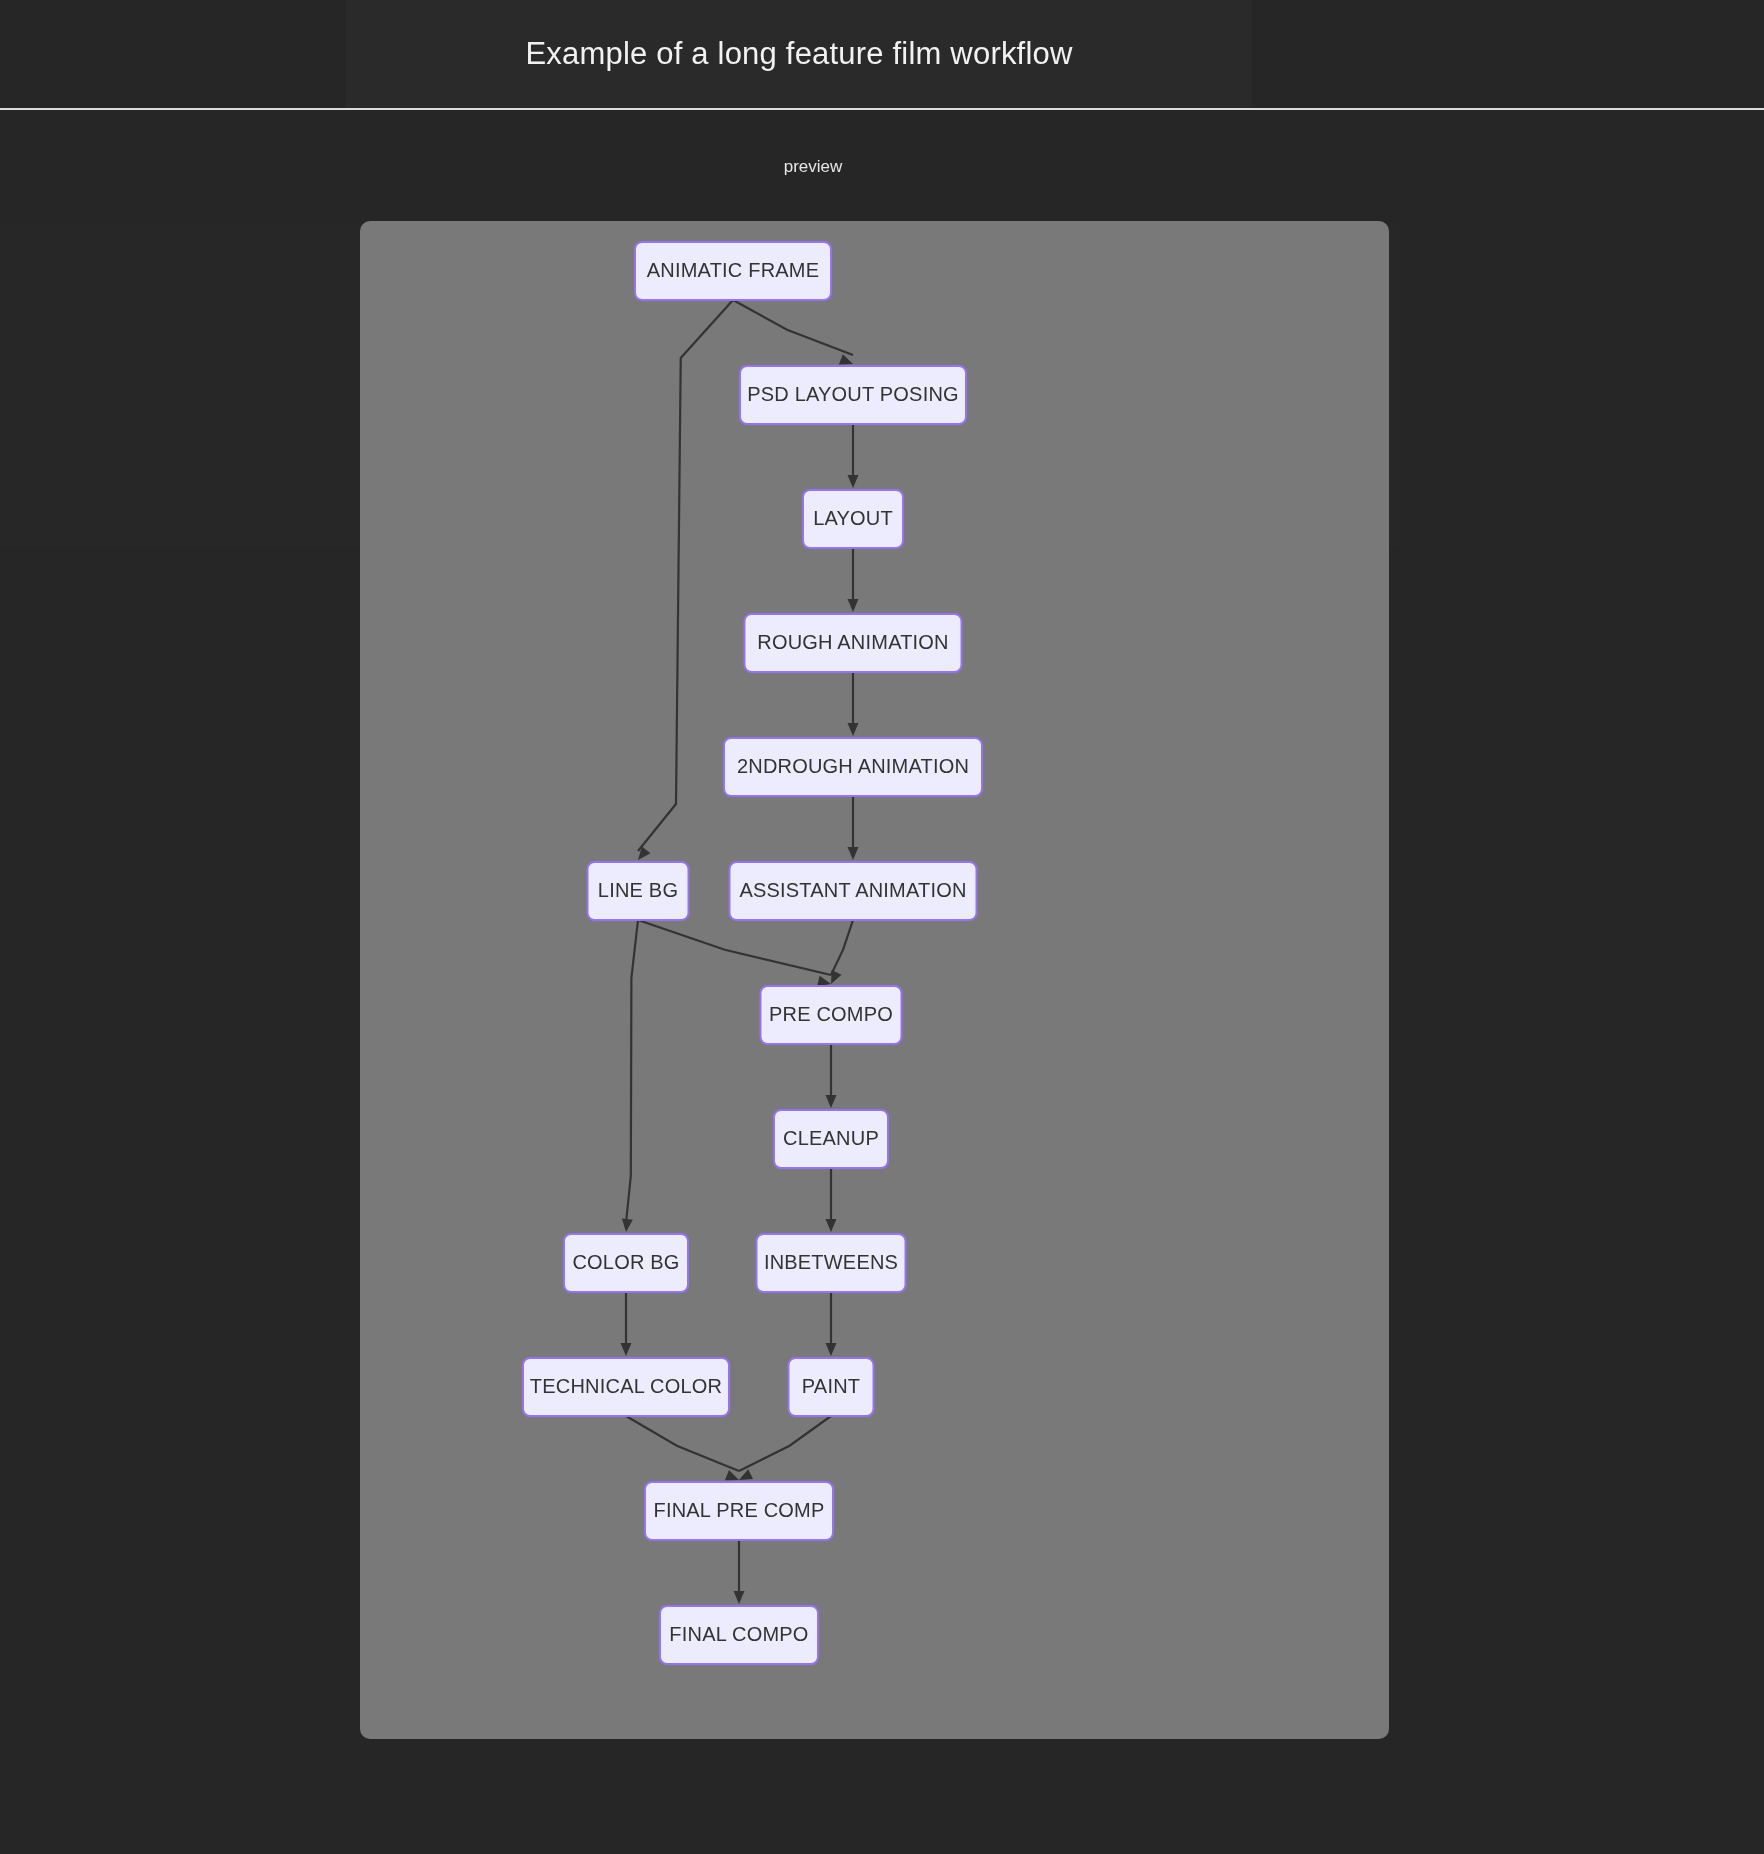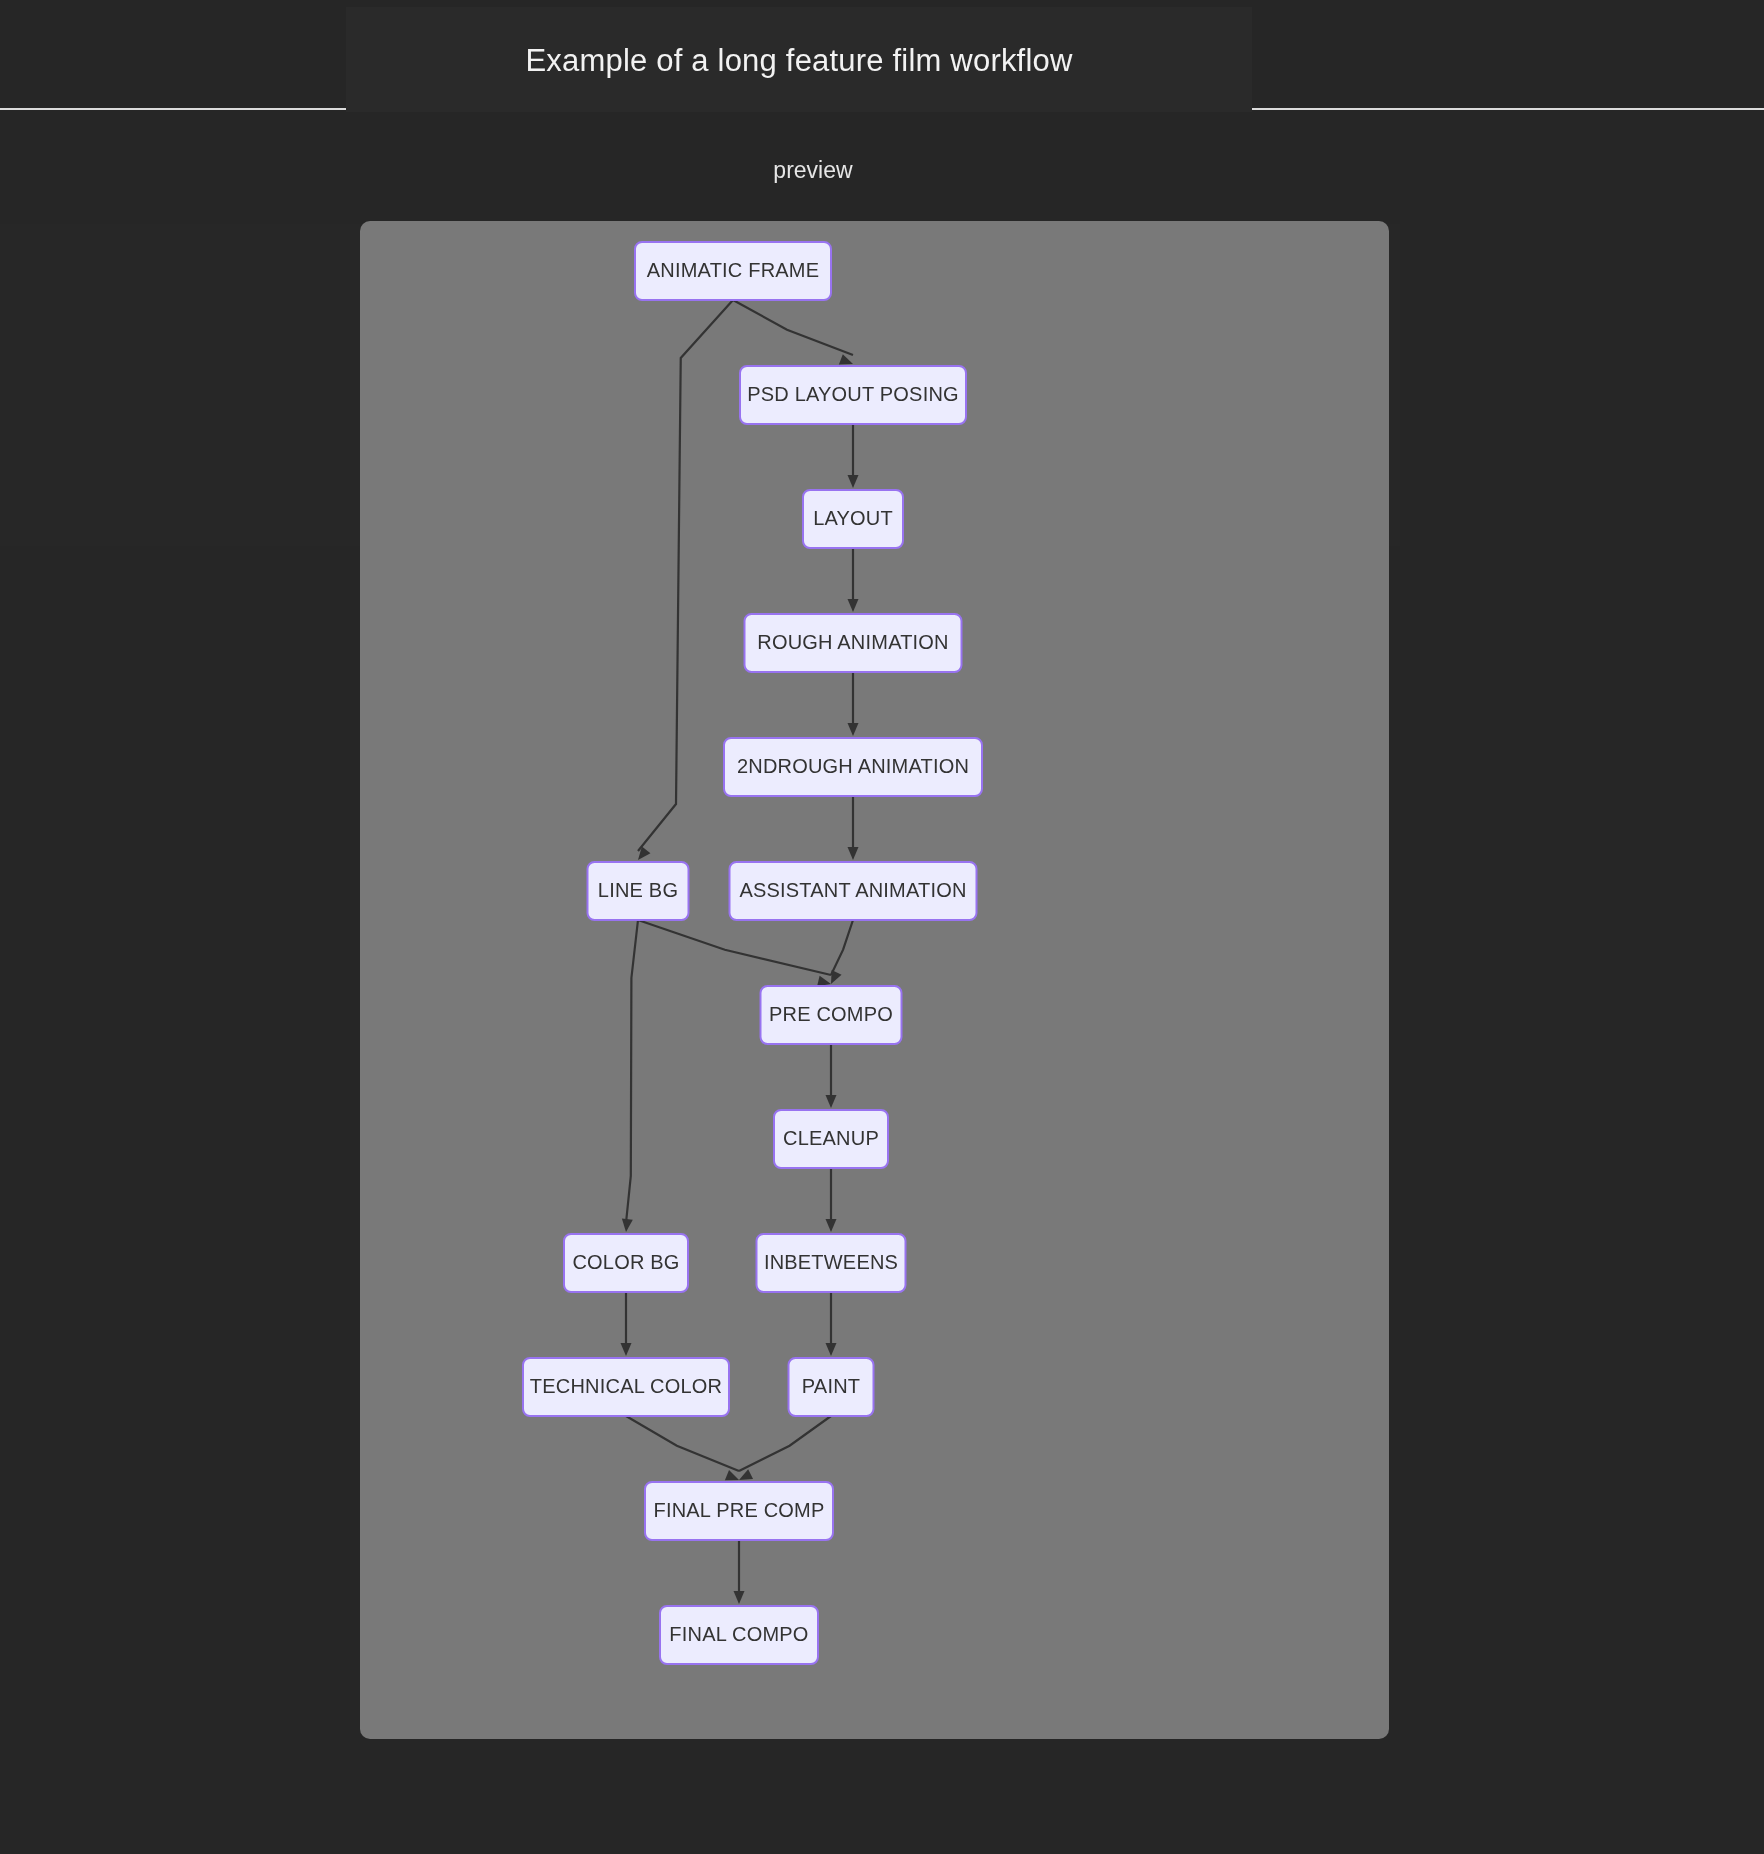--- a/index.html
+++ b/index.html
@@ -25,21 +25,21 @@
   .header {
     position: absolute;
     left: 0; top: 0;
     width: 1764px;
     height: 110px;
     background: #262626;
     border-bottom: 2px solid #dcdcdc;
   }
   .header-inner {
     position: absolute;
-    left: 346px; top: 7px;
+    left: 346px; top: 0;
     width: 906px;
     height: 108px;
     background: #2a2a2a;
   }
   .header-title {
     position: absolute;
     left: 0; top: 0;
     width: 906px;
     height: 108px;
     line-height: 108px;
@@ -67,21 +67,21 @@
     background: #272727;
   }
 
   .preview-label {
     position: absolute;
     left: 713px;
     top: 157px;
     width: 200px;
     text-align: center;
     color: #e6e6e6;
-    font-size: 23px;
+    font-size: 17px;
     white-space: nowrap;
   }
 
   
   .diagram-surface {
     position: absolute;
     left: 360px;
     top: 221px;
     width: 1029px;
     height: 1518px;

